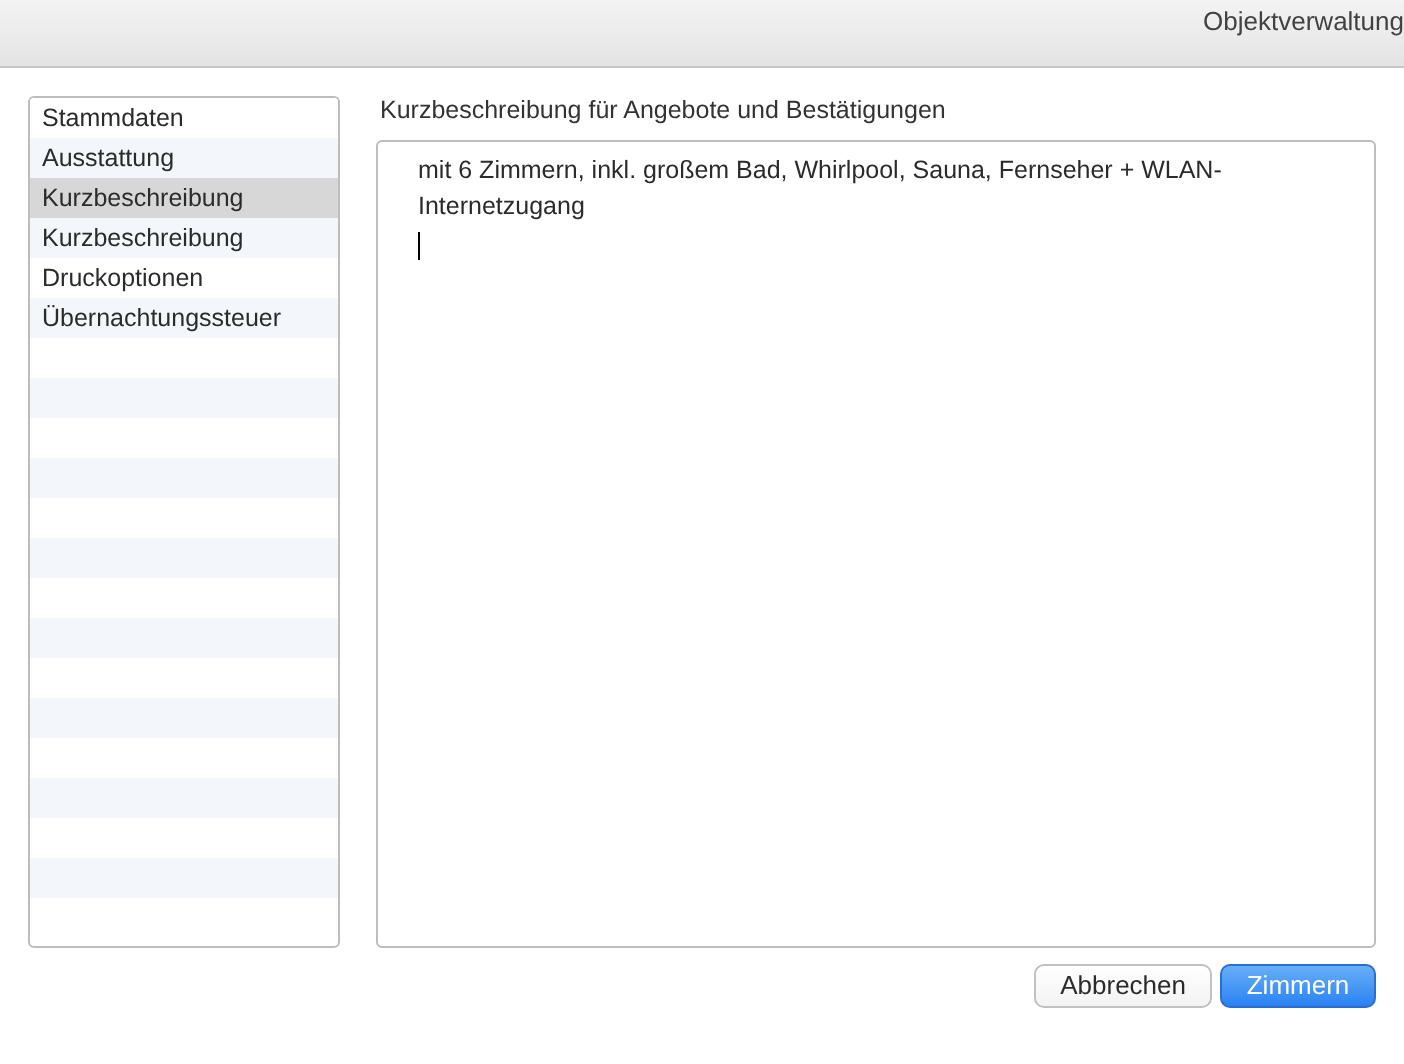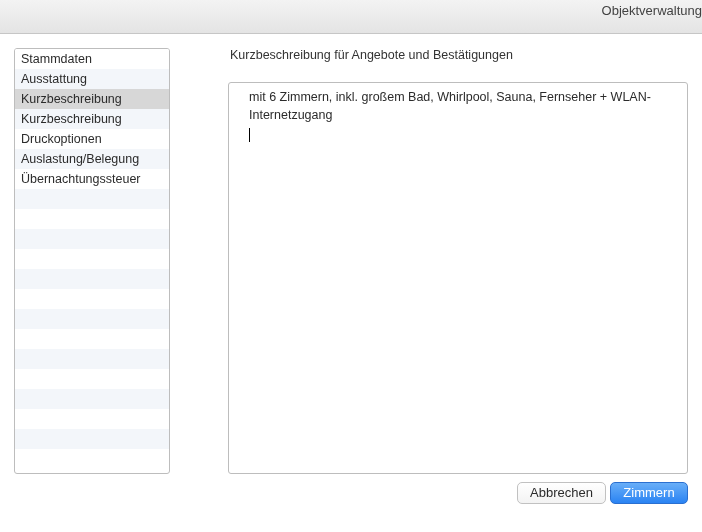--- a/index.html
+++ b/index.html
@@ -18,21 +18,20 @@
   border-bottom: 1px solid #c6c6c6;
   text-align: right;
   line-height: 22px;
   font-size: 13px;
   color: #424242;
 }
 .content {
   display: flex;
   padding: 14px 14px 0 14px;
   height: 440px;
-  gap: 40px;
 }
 .sidebar {
   width: 156px;
   border: 1px solid #bdbdbd;
   background: #ffffff;
   border-radius: 3px;
   overflow: hidden;
   margin-right: 18px;
   display: flex;
   flex-direction: column;
@@ -53,21 +52,21 @@
   background: #d7d7d7 !important;
 }
 .main {
   flex: 1;
   display: flex;
   flex-direction: column;
 }
 .section-label {
   font-size: 12.5px;
   color: #333;
-  margin-bottom: 20px;
+  margin-bottom: 8px;
   padding-left: 2px;
 }
 .editor {
   flex: 1;
   border: 1px solid #bdbdbd;
   border-radius: 3px;
   background: #ffffff;
   padding: 6px 20px;
   font-size: 12.5px;
   color: #2b2b2b;
@@ -120,21 +119,20 @@
   <span>Objektverwaltung</span>
 </div>
 
 <div class="content">
   <div class="sidebar" id="sidebar">
       <div class="sidebar-item"><span>Stammdaten</span></div>
       <div class="sidebar-item"><span>Ausstattung</span></div>
       <div class="sidebar-item active"><span>Kurzbeschreibung</span></div>
       <div class="sidebar-item"><span>Kurzbeschreibung</span></div>
       <div class="sidebar-item"><span>Druckoptionen</span></div>
-      <div class="sidebar-item"><span>Auslastung/Belegung</span></div>
       <div class="sidebar-item"><span>Übernachtungssteuer</span></div>
       <div class="sidebar-item"></div>
       <div class="sidebar-item"></div>
       <div class="sidebar-item"></div>
       <div class="sidebar-item"></div>
       <div class="sidebar-item"></div>
       <div class="sidebar-item"></div>
       <div class="sidebar-item"></div>
       <div class="sidebar-item"></div>
       <div class="sidebar-item"></div>

